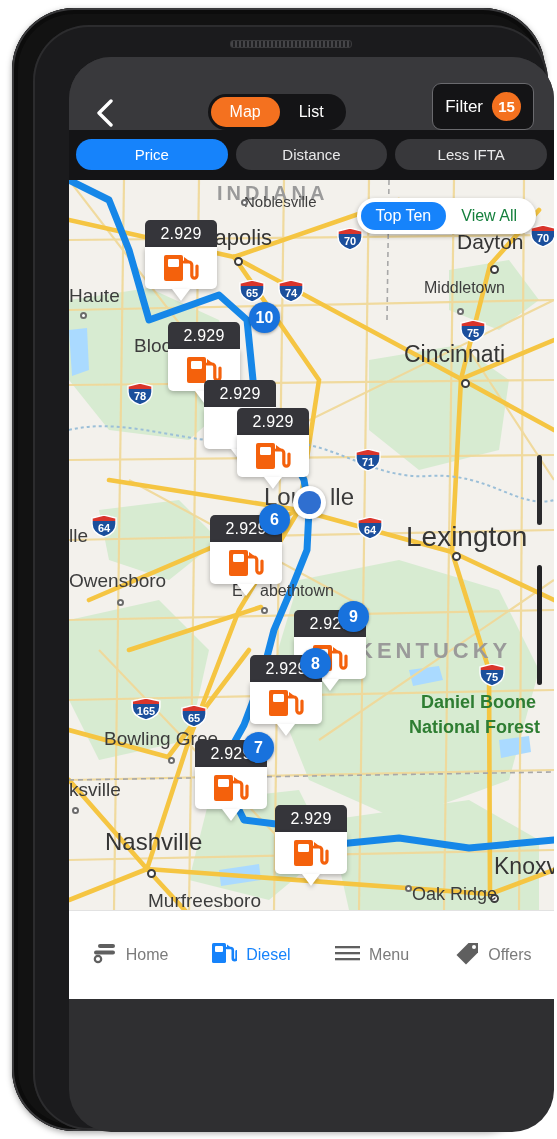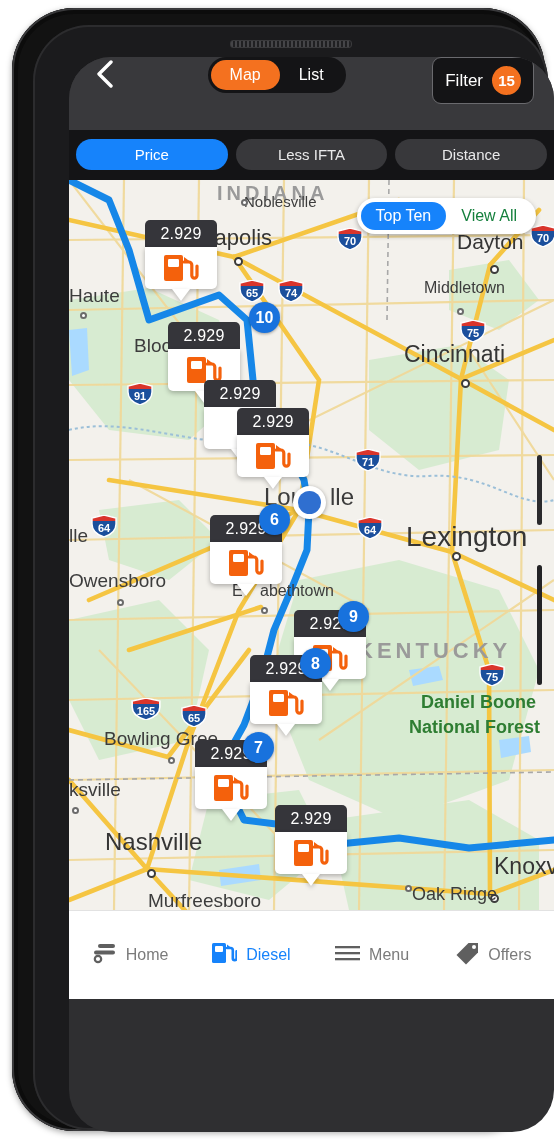--- a/index.html
+++ b/index.html
@@ -27,21 +27,21 @@
   .statusbar{position:relative;height:56px;background:#2a2a2c;display:flex;align-items:center;
     padding:0 22px;box-sizing:border-box;}
   .cam{width:25px;height:25px;border-radius:50%;background:#19191b;
     box-shadow:inset 0 0 0 3px #242426;display:flex;align-items:center;justify-content:center;}
   .cam i{display:block;width:8px;height:8px;border-radius:50%;background:#0d0d12;
     box-shadow:inset 1px 1px 2px #2e3a55;}
   .clock{color:#fff;font-size:19px;font-weight:bold;margin-left:15px;letter-spacing:.3px;}
   .sb-icons{margin-left:auto;display:flex;align-items:center;gap:7px;}
 
   
-  .topbar{height:73px;background:#39393c;display:flex;align-items:flex-start;padding:0 18px;
+  .topbar{height:73px;background:#39393c;display:flex;align-items:flex-end;padding:0 18px;
     box-sizing:border-box;}
   .backbtn{width:34px;height:34px;display:flex;align-items:center;justify-content:center;cursor:pointer;}
   .seg{margin-left:auto;display:flex;background:#141416;border-radius:20px;padding:3px;}
   .seg .opt{padding:6px 19px;border-radius:17px;color:#fff;font-size:16px;cursor:pointer;
     display:flex;align-items:center;justify-content:center;}
   .seg .opt.active{background:#f4711f;}
   .filterbtn{margin-left:auto;margin-right:2px;display:flex;align-items:center;gap:9px;
     background:#141416;border:1px solid #6a6a6e;border-radius:9px;padding:8px 12px;cursor:pointer;}
   .filterbtn .lbl{color:#fff;font-size:17px;}
   .badge{width:29px;height:29px;border-radius:50%;background:#f4711f;color:#fff;font-size:15px;
@@ -125,22 +125,22 @@
             <div class="opt">List</div>
           </div>
           <div class="filterbtn">
             <span class="lbl">Filter</span>
             <span class="badge">15</span>
           </div>
         </div>
 
         <div class="chips">
           <div class="chip active">Price</div>
+          <div class="chip">Distance</div>
           <div class="chip">Less IFTA</div>
-          <div class="chip">Distance</div>
         </div>
 
         <div class="map">
           <svg class="mapcanvas" viewBox="0 0 485 730" preserveAspectRatio="none">
             <rect x="0" y="0" width="485" height="730" fill="#f3f1ec"></rect>
 
             <g fill="#d7ebd1">
               <path d="M0 120 L80 108 L150 140 L170 215 L120 260 L40 250 L0 200 Z"></path>
               <path d="M300 180 L390 165 L440 200 L430 270 L350 290 L300 250 Z"></path>
               <path d="M230 400 L330 380 L430 410 L470 490 L440 600 L330 640 L240 600 L200 500 Z"></path>
@@ -282,21 +282,21 @@
                 </svg><span class="num">74</span></div>
               <div class="shield" style="left: 391px; top: 140px; width: 26px;"><svg width="26" height="22" viewBox="0 0 26 22" preserveAspectRatio="none">
                   <path d="M13 0 L25 3 L25 9 C25 16 19 20 13 22 C7 20 1 16 1 9 L1 3 Z" fill="#1b4f9c"></path>
                   <path d="M13 0 L25 3 L25 6 L1 6 L1 3 Z" fill="#d9352c"></path>
                   <path d="M13 0 L25 3 L25 9 C25 16 19 20 13 22 C7 20 1 16 1 9 L1 3 Z" fill="none" stroke="#fff" stroke-width="1.4"></path>
                 </svg><span class="num">75</span></div>
               <div class="shield" style="left: 58px; top: 203px; width: 26px;"><svg width="26" height="22" viewBox="0 0 26 22" preserveAspectRatio="none">
                   <path d="M13 0 L25 3 L25 9 C25 16 19 20 13 22 C7 20 1 16 1 9 L1 3 Z" fill="#1b4f9c"></path>
                   <path d="M13 0 L25 3 L25 6 L1 6 L1 3 Z" fill="#d9352c"></path>
                   <path d="M13 0 L25 3 L25 9 C25 16 19 20 13 22 C7 20 1 16 1 9 L1 3 Z" fill="none" stroke="#fff" stroke-width="1.4"></path>
-                </svg><span class="num">91</span></div>
+                </svg><span class="num">78</span></div>
               <div class="shield" style="left: 286px; top: 269px; width: 26px;"><svg width="26" height="22" viewBox="0 0 26 22" preserveAspectRatio="none">
                   <path d="M13 0 L25 3 L25 9 C25 16 19 20 13 22 C7 20 1 16 1 9 L1 3 Z" fill="#1b4f9c"></path>
                   <path d="M13 0 L25 3 L25 6 L1 6 L1 3 Z" fill="#d9352c"></path>
                   <path d="M13 0 L25 3 L25 9 C25 16 19 20 13 22 C7 20 1 16 1 9 L1 3 Z" fill="none" stroke="#fff" stroke-width="1.4"></path>
                 </svg><span class="num">71</span></div>
               <div class="shield" style="left: 22px; top: 335px; width: 26px;"><svg width="26" height="22" viewBox="0 0 26 22" preserveAspectRatio="none">
                   <path d="M13 0 L25 3 L25 9 C25 16 19 20 13 22 C7 20 1 16 1 9 L1 3 Z" fill="#1b4f9c"></path>
                   <path d="M13 0 L25 3 L25 6 L1 6 L1 3 Z" fill="#d9352c"></path>
                   <path d="M13 0 L25 3 L25 9 C25 16 19 20 13 22 C7 20 1 16 1 9 L1 3 Z" fill="none" stroke="#fff" stroke-width="1.4"></path>
                 </svg><span class="num">64</span></div>

